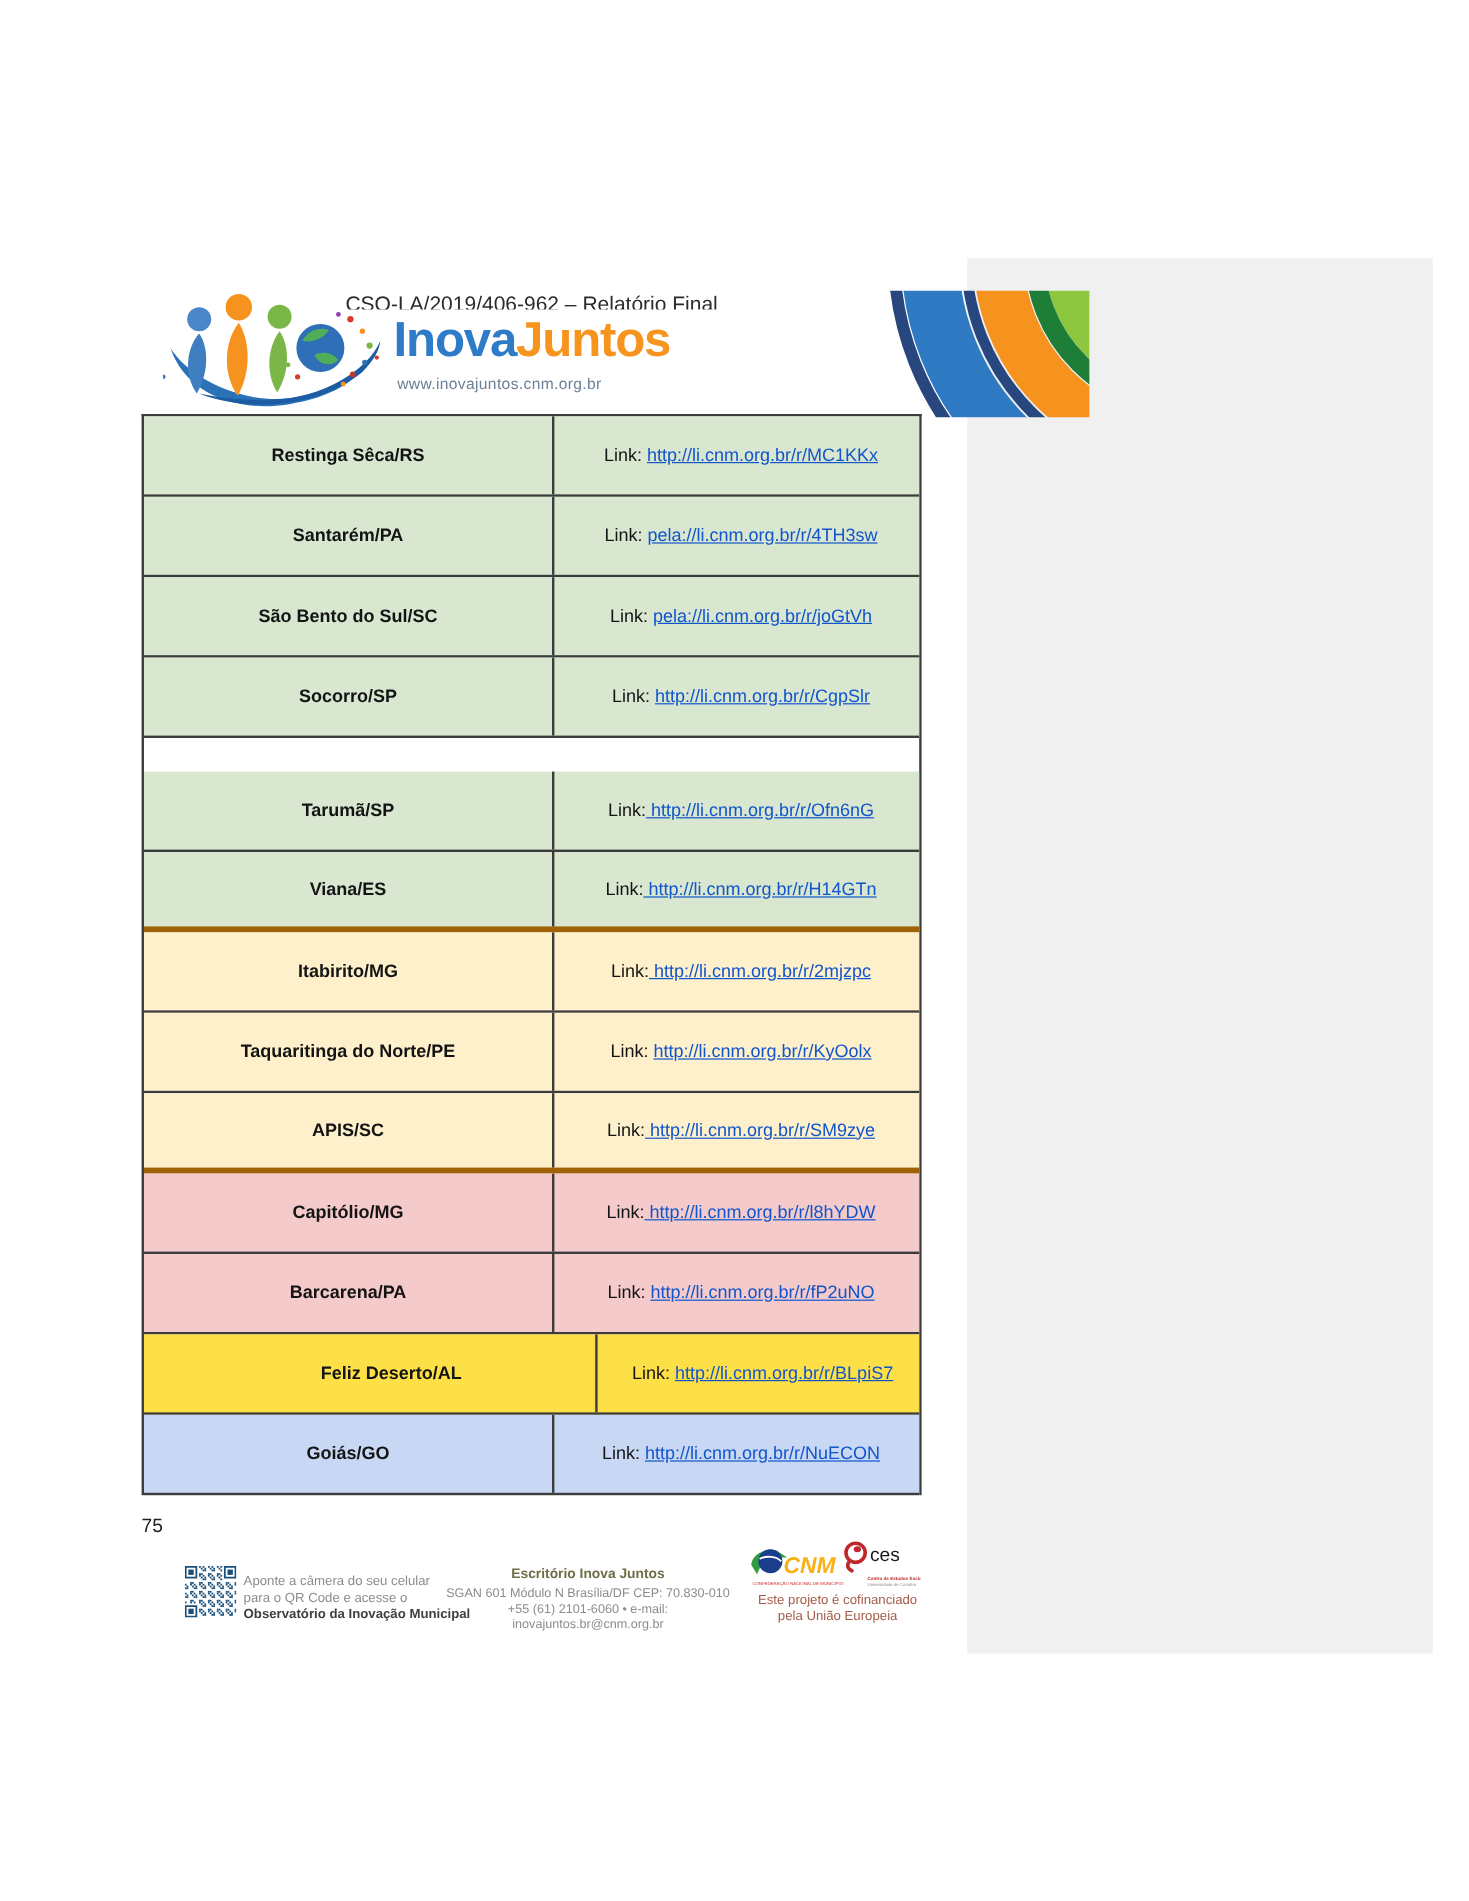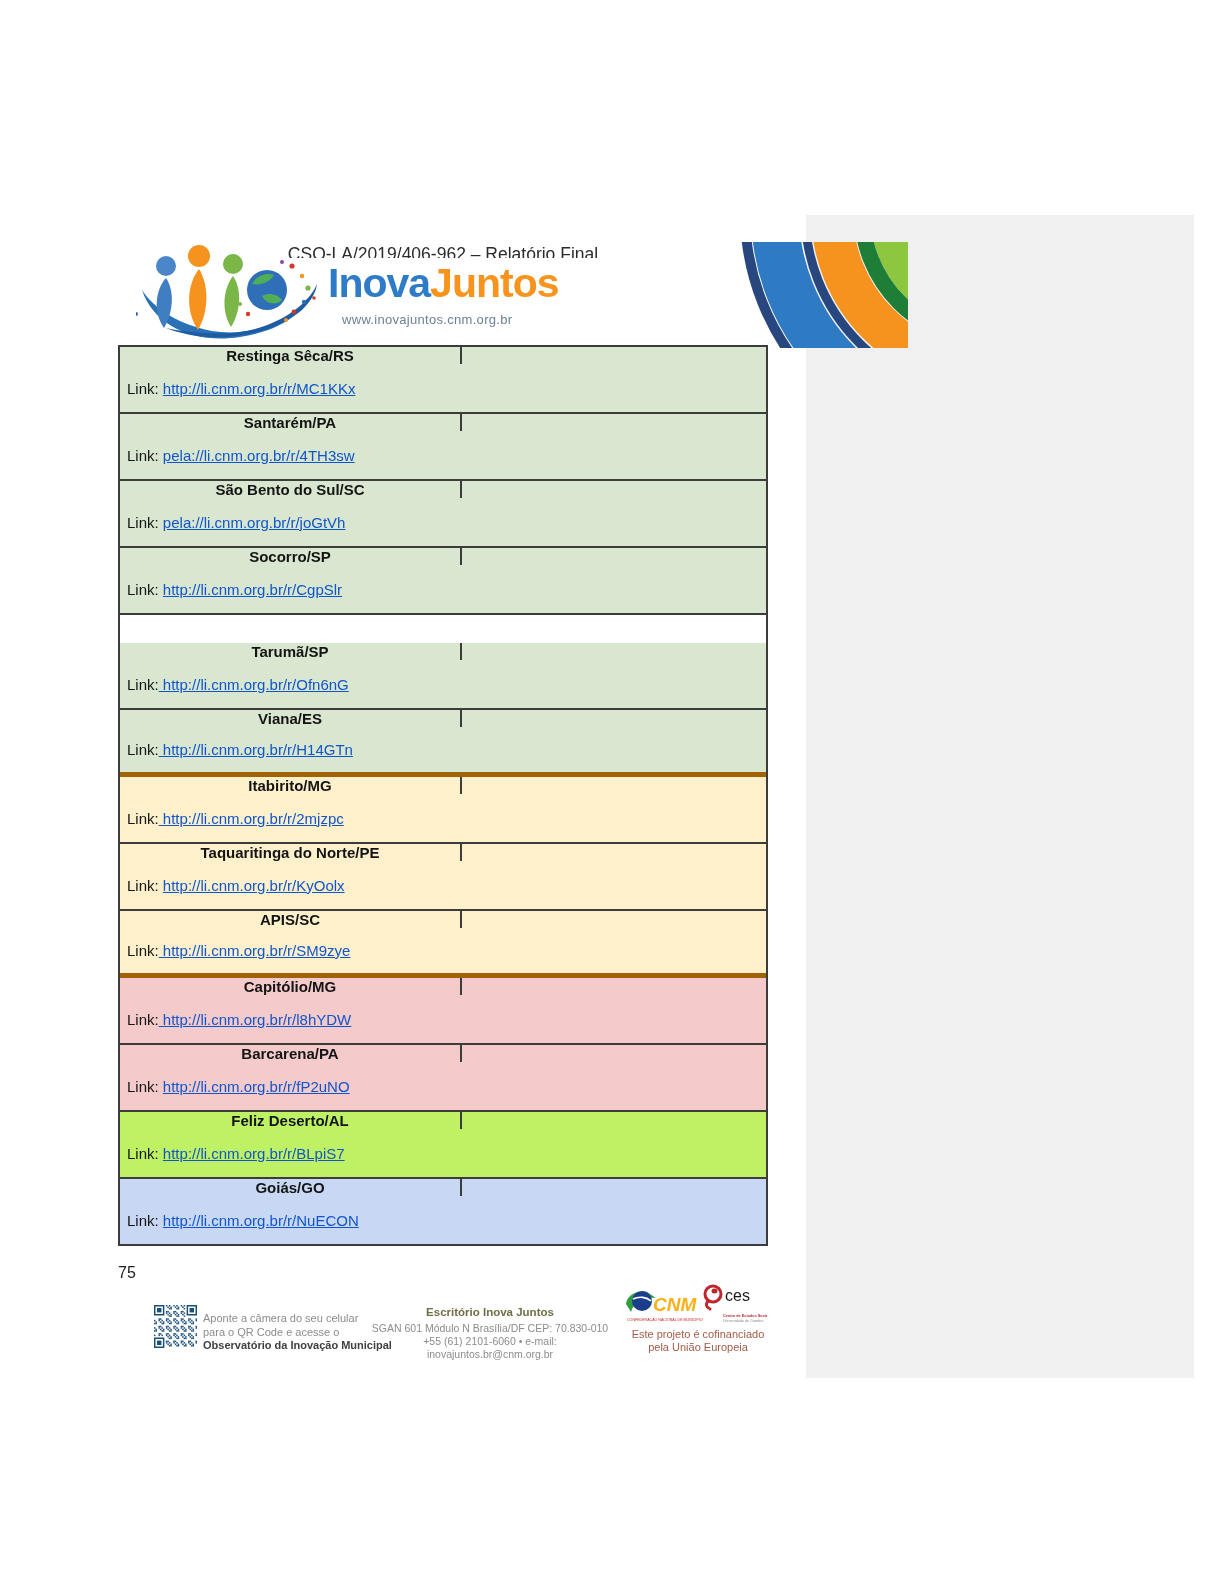--- a/index.html
+++ b/index.html
@@ -11,31 +11,31 @@
 
   
   .clip-title{position:absolute;left:118px;top:226px;width:650px;height:12px;overflow:hidden;text-align:center;margin-top:20px;}
   .clip-title span{display:inline-block;margin-top:-10px;font-size:17.5px;line-height:21px;color:#2b2b2b;}
 
   
   .emblem{position:absolute;left:136px;top:240px;}
   .wordmark{position:absolute;left:328px;top:262px;font-size:41px;font-weight:800;letter-spacing:-1px;line-height:42px;}
   .wordmark .w1{color:#2e7cc8;}
   .wordmark .w2{color:#f7941e;}
-  .logo-site{position:absolute;left:331px;top:312px;font-size:13px;color:#6d8096;letter-spacing:.3px;margin-left:11px;}
+  .logo-site{position:absolute;left:331px;top:312px;font-size:13px;color:#6d8096;letter-spacing:.3px;}
   .stray-mark{position:absolute;left:171px;top:349px;width:4px;height:7px;background:#1d1d1d;border-radius:2px;}
 
   
   .swoosh{position:absolute;left:700px;top:242px;width:208px;height:106px;overflow:hidden;}
 
   
   .muni-table{position:absolute;left:118px;top:345px;width:650px;border:2px solid #3c3c3c;border-bottom:none;box-sizing:border-box;}
-  .t-row{display:flex;height:67px;border-bottom:2px solid #3c3c3c;box-sizing:border-box;flex-direction:column;}
+  .t-row{display:flex;height:67px;border-bottom:2px solid #3c3c3c;box-sizing:border-box;}
   .t-row.thick{border-bottom:5px solid #a16207;}
-  .t-cell{box-sizing:border-box;display:flex;align-items:center;}
+  .t-cell{box-sizing:border-box;display:flex;align-items:center;justify-content:center;}
   .t-city{width:342px;justify-content:center;border-right:2px solid #3c3c3c;
           font-weight:bold;font-size:15px;color:#141414;text-align:center;}
   .t-link{flex:1;padding-left:7px;font-size:15px;color:#141414;white-space:pre;}
   .t-link a{color:#1155cc;text-decoration:underline;cursor:pointer;}
 
   
   .pagenum{position:absolute;left:118px;top:1264px;font-size:16px;color:#222;}
 
   
   .qr{position:absolute;left:154px;top:1305px;width:43px;height:43px;}
@@ -170,21 +170,21 @@
       <div class="t-cell t-link"><span>Link:</span><a title="http://li.cnm.org.br/r/l8hYDW"> http://li.cnm.org.br/r/l8hYDW</a></div>
     </div>
 
     <div class="t-row" style="background: rgb(244, 202, 202);">
       <div class="t-cell t-city">
           <span>Barcarena/PA</span>
         </div>
       <div class="t-cell t-link"><span>Link: </span><a title="http://li.cnm.org.br/r/fP2uNO">http://li.cnm.org.br/r/fP2uNO</a></div>
     </div>
 
-    <div class="t-row" style="background: #bef264;">
+    <div class="t-row" style="background: #fde047; padding-left: 36px;">
       <div class="t-cell t-city">
           <span>Feliz Deserto/AL</span>
         </div>
       <div class="t-cell t-link"><span>Link: </span><a title="http://li.cnm.org.br/r/BLpiS7">http://li.cnm.org.br/r/BLpiS7</a></div>
     </div>
 
     <div class="t-row" style="background: rgb(200, 216, 244);">
       <div class="t-cell t-city">
           <span>Goiás/GO</span>
         </div>

